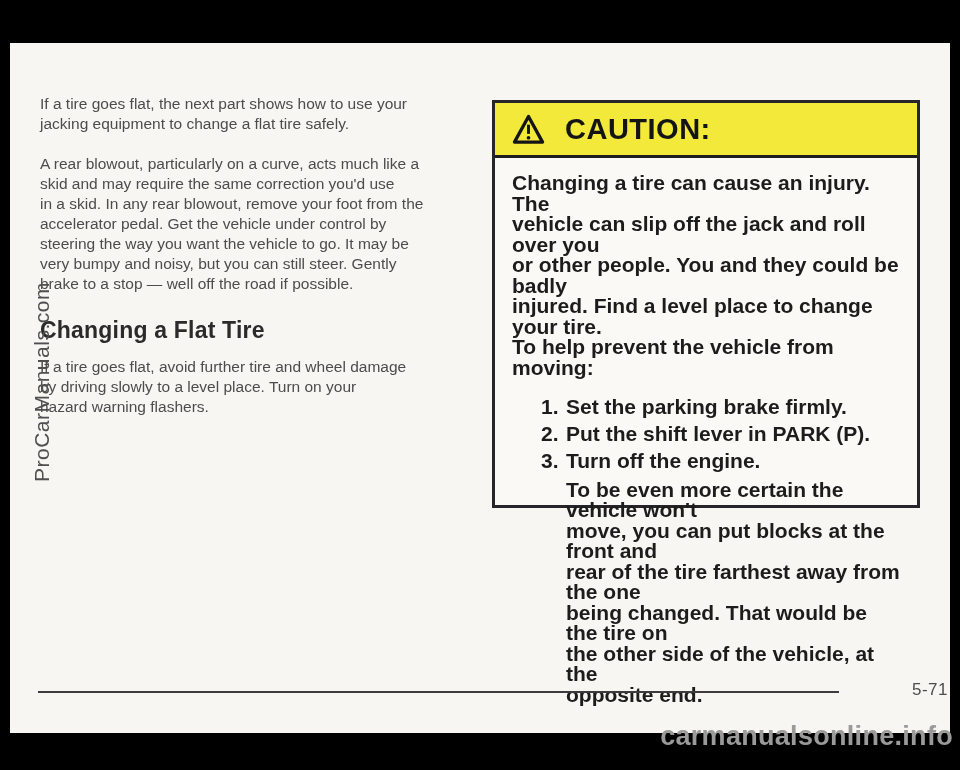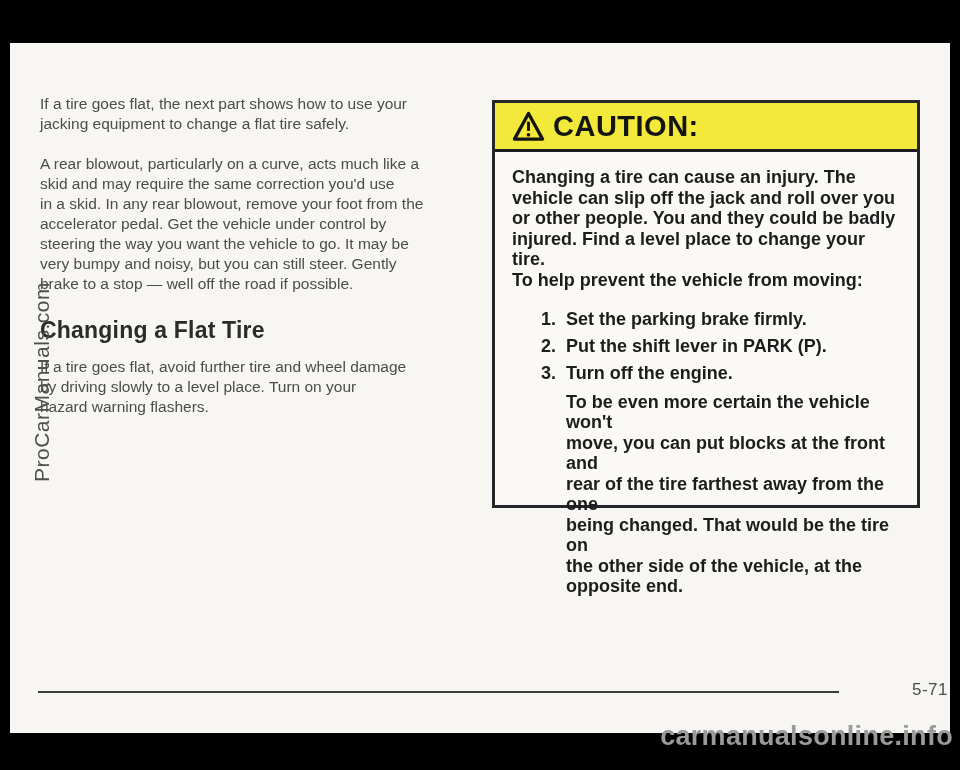--- a/index.html
+++ b/index.html
@@ -39,39 +39,39 @@
 
   
   .caution-box {
     position: absolute;
     left: 482px; top: 57px;
     width: 428px; height: 408px;
     border: 3px solid #26262a;
     background: #faf9f6;
   }
   .caution-header {
-    height: 49px;
+    height: 55px;
     border-bottom: 3px solid #1d1d20;
     display: flex;
     align-items: center;
     padding-left: 17px;
-    gap: 8px;
+    gap: 20px;
   }
   .warning-triangle { width: 33px; height: 31px; flex: 0 0 auto; }
   .caution-title {
     font-size: 29px;
     font-weight: bold;
     color: #141414;
     letter-spacing: 0.5px;
   }
   .caution-content {
     padding: 15px 17px 0 17px;
     color: #1c1c1c;
     font-weight: bold;
-    font-size: 18px;
+    font-size: 21px;
     line-height: 20.5px;
   }
   .caution-intro { white-space: pre-line; }
   .caution-steps { margin: 19px 0 0 29px; list-style: none; }
   .caution-step { display: flex; margin-bottom: 6.5px; }
   .step-number { width: 25px; flex: 0 0 auto; }
   .caution-note {
     margin: 8px 0 0 54px;
     white-space: pre-line;
   }

